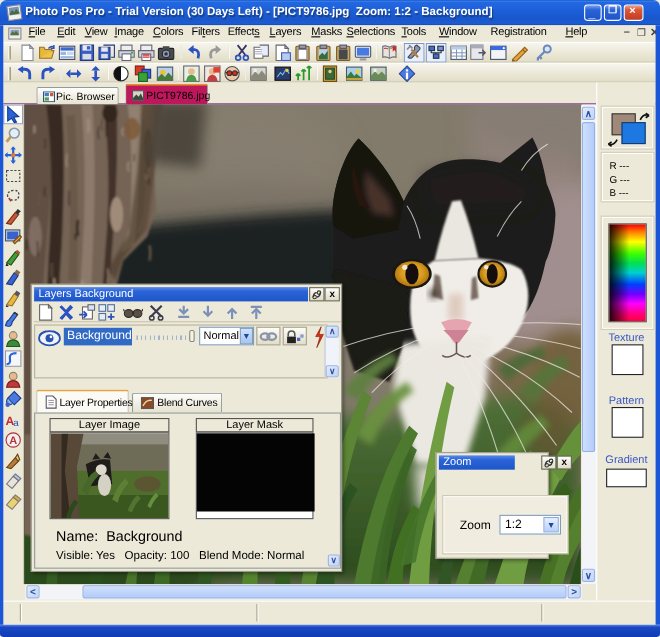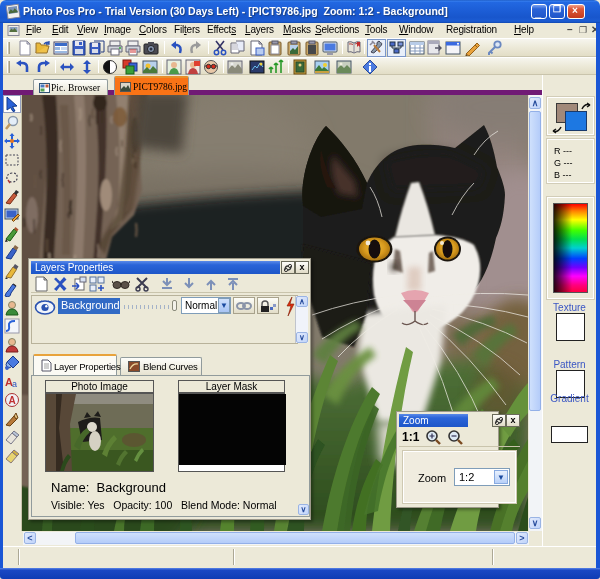--- a/index.html
+++ b/index.html
@@ -27,24 +27,24 @@
 
 
 .tbar { left:3px; width:593px; background:linear-gradient(180deg,#f6f5ee 0%,#ece9d8 50%,#e2ddc6 100%); border-top:1px solid #fff; border-bottom:1px solid #c9c4ac; }
 #tbar1 { top:38px; height:19px; }
 #tbar2 { top:57px; height:18px; }
 .grip { position:absolute; left:4px; top:3px; width:3px; height:12px; border-left:1px solid #fff; background:#c9c4ae; border-right:1px solid #a8a187;}
 .ticon { position:absolute; top:1px; width:16px; height:16px; }
 .tsep { position:absolute; top:2px; width:1px; height:13px; background:#c0bba4; border-right:1px solid #fff; }
 
 
-#tabbar { left:3px; top:75px; width:593px; height:20px; background:#ece9d8; border-bottom:5px solid #701a75;font-family:Liberation Serif, serif; }
+#tabbar { left:3px; top:75px; width:593px; height:20px; background:#ece9d8; border-bottom:1px solid #701a75; }
 .tab { position:absolute; font-size:10px; color:#000; border:1px solid #919b9c; border-bottom:none; border-radius:2px 2px 0 0; }
 #tab1 { left:30px; top:4px; width:75px; height:16px; background:linear-gradient(180deg,#fefefb,#e6e2d0); }
-#tab2 { left:111px; top:1px; width:75px; height:19px; background:#f97316; border-top:2px solid #e6902c; }
+#tab2 { left:111px; top:1px; width:75px; height:19px; background:#be185d; border-top:2px solid #e6902c; }
 .tab span { position:absolute; left:17px; top:2px; white-space:nowrap; }
 #tab2 span { top:3px; }
 
 
 #ltools { left:3px; top:95px; width:19px; height:436px; background:#ece9d8; border-right:1px solid #c9c4ac; }
 .lticon { position:absolute; left:1px; width:16px; height:16px; }
 
 
 #canvas { left:22px; top:95px; width:506px; height:436px; background:#777; }
 
@@ -669,32 +669,32 @@
         background:linear-gradient(90deg, rgba(0,0,0,0.85), rgba(0,0,0,0) 55%),
         linear-gradient(180deg,#f00 0%,#ff8000 8%,#ff0 18%,#40ff00 30%,#00e050 40%,#00d0d0 50%,#0040ff 62%,#7000ff 72%,#ff00ff 82%,#ff0080 92%,#ff0040 100%)"></div>
     </div>
 
     <div class="plabel" style="top:227px">Texture</div>
     <div class="pbox" style="left:13px;top:238px;width:29px;height:28px"></div>
 
     <div class="plabel" style="top:284px">Pattern</div>
     <div class="pbox" style="left:13px;top:295px;width:29px;height:28px"></div>
 
-    <div class="plabel" style="top:318px">Gradient</div>
+    <div class="plabel" style="top:338px">Gradient</div>
     <div class="pbox" style="left:8px;top:351px;width:37px;height:17px"></div>
   </div>
 
   <div id="statusbar" class="abs">
     <div class="ssep" style="left:15px"></div>
     <div class="ssep" style="left:230px"></div>
       <div class="ssep" style="left:489px"></div>
   </div>
 
   <div id="dlgLayers" class="dlg" style="left:28px;top:258px;width:283px;height:262px">
-    <div class="dlgtitle">Layers Properties</div>
+    <div class="dlgtitle">Layers Background</div>
     <div class="dlgbtn" style="left:252px;top:2px;width:14px"><svg width="10" height="10" style="margin-top:1px">
           <path d="M2,7 Q2,3 5,3 M5,7 Q8,7 8,3" stroke="#333" stroke-width="1.3" fill="none"></path>
           <circle cx="3" cy="7" r="1.6" fill="none" stroke="#333"></circle>
           <circle cx="7" cy="3" r="1.6" fill="none" stroke="#333"></circle>
         </svg></div>
     <div class="dlgbtn" style="left:266px;top:2px;width:14px">x</div>
 
     <div style="position:absolute;left:2px;top:16px;width:279px;height:18px;border-bottom:1px solid #c9c4ac">
       <svg style="position:absolute;left:3px;top:1px" width="15" height="16">
           <path d="M2,1 h8 l3,3 v11 h-11 z" fill="#fff" stroke="#666"></path>
@@ -784,21 +784,21 @@
       <div style="position:absolute;left:2px;top:0px;width:84px;height:21px;background:#fbfaf4;border:1px solid #919b9c;border-bottom:none;border-top:2px solid #e8a33c;border-radius:2px 2px 0 0">
         <svg style="position:absolute;left:7px;top:3px" width="11" height="13">
             <path d="M1,1 h6 l3,3 v8 h-9 z" fill="#fff" stroke="#556"></path>
             <path d="M3,5 h5 M3,7 h5 M3,9 h5" stroke="#888" stroke-width="0.8"></path>
           </svg>
         <span style="position:absolute;left:20px;top:5px;font-size:9.5px;letter-spacing:-0.2px;white-space:nowrap">Layer Properties</span>
       </div>
     </div>
 
     <div style="position:absolute;left:2px;top:116px;width:279px;height:142px;border:1px solid #919b9c;background:#ece9d8">
-      <div style="position:absolute;left:13px;top:4px;width:109px;height:13px;border:1px solid #555;background:#ece9d8;text-align:center;font-size:10px">Photo Image</div>
+      <div style="position:absolute;left:13px;top:4px;width:109px;height:13px;border:1px solid #555;background:#ece9d8;text-align:center;font-size:10px">Layer Image</div>
       <div style="position:absolute;left:13px;top:17px;width:109px;height:79px;border:1px solid #555;overflow:hidden">
         <svg width="107" height="77" viewBox="0 0 107 77">
           <rect width="107" height="77" fill="#6e6c56"></rect>
           <rect x="0" y="0" width="107" height="10" fill="#8f8c80"></rect>
           <rect x="0" y="34" width="107" height="43" fill="#4f6e2c"></rect>
           <rect x="0" y="56" width="107" height="21" fill="#3a5720"></rect>
           <path d="M2,0 L30,0 L24,30 L26,77 L0,77 L0,0 Z" fill="#584838"></path>
           <path d="M10,0 L16,0 L13,34 L18,77 L10,77 Z" fill="#352a20"></path>
           <path d="M32,28 Q44,22 54,24 L56,46 L36,48 Z" fill="#1e1d1a"></path>
           <path d="M38,24 l3,-6 4,5 z M48,22 l4,-5 3,6 z" fill="#1e1d1a"></path>
@@ -824,33 +824,20 @@
   </div>
 
   <div id="dlgZoom" class="dlg" style="left:396px;top:411px;width:103px;height:97px">
     <div class="dlgtitle">Zoom</div>
     <div class="dlgbtn" style="left:95px;top:2px;width:14px"><svg width="10" height="10" style="margin-top:1px">
           <path d="M2,7 Q2,3 5,3 M5,7 Q8,7 8,3" stroke="#333" stroke-width="1.3" fill="none"></path>
           <circle cx="3" cy="7" r="1.6" fill="none" stroke="#333"></circle>
           <circle cx="7" cy="3" r="1.6" fill="none" stroke="#333"></circle>
         </svg></div>
     <div class="dlgbtn" style="left:109px;top:2px;width:14px">x</div>
-    <div style="position:absolute;left:2px;top:16px;width:121px;height:19px;border-bottom:1px solid #c9c4ac">
-      <b style="position:absolute;left:3px;top:2px;font-size:12px">1:1</b>
-      <svg style="position:absolute;left:26px;top:1px" width="17" height="17">
-          <circle cx="7" cy="7" r="5" fill="#dce8f4" stroke="#333" stroke-width="1.6"></circle>
-          <path d="M4.5,7 h5 M7,4.5 v5" stroke="#335" stroke-width="1.2"></path>
-          <path d="M11,11 L15,15" stroke="#7a4a20" stroke-width="2.4"></path>
-        </svg>
-      <svg style="position:absolute;left:48px;top:1px" width="17" height="17">
-          <circle cx="7" cy="7" r="5" fill="#dce8f4" stroke="#333" stroke-width="1.6"></circle>
-          <path d="M4.5,7 h5" stroke="#335" stroke-width="1.2"></path>
-          <path d="M11,11 L15,15" stroke="#7a4a20" stroke-width="2.4"></path>
-        </svg>
-    </div>
     <div style="position:absolute;left:6px;top:39px;width:113px;height:52px;border:1px solid #fff;outline:1px solid #cfc9b2;background:#f0ecdf">
       <span style="position:absolute;left:14px;top:20px;font-size:11px">Zoom</span>
       <div style="position:absolute;left:50px;top:16px;width:56px;height:18px;background:#fff;border:1px solid #7f9db9;font-size:11px;padding:2px 0 0 4px">1:2
         <div style="position:absolute;right:1px;top:1px;width:14px;height:14px;background:linear-gradient(180deg,#e8f0fd,#b8d0f8);border:1px solid #88aae0;color:#1a4aa0;font-size:8px;text-align:center;line-height:13px">▼</div>
       </div>
     </div>
   </div>
 
   <div id="bl" class="abs"></div>
   <div id="br" class="abs"></div>

